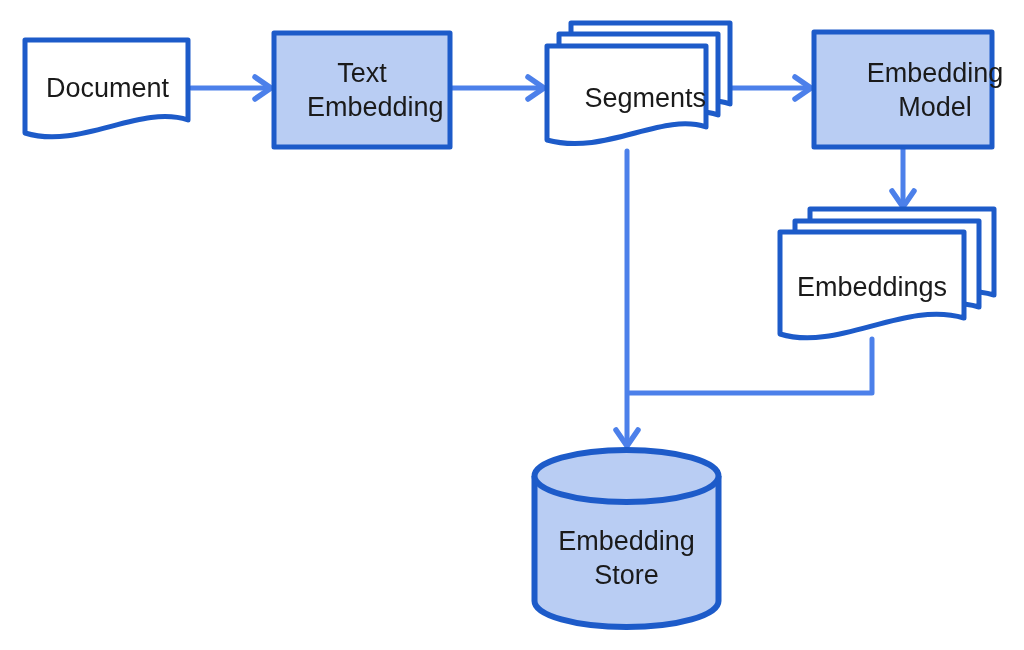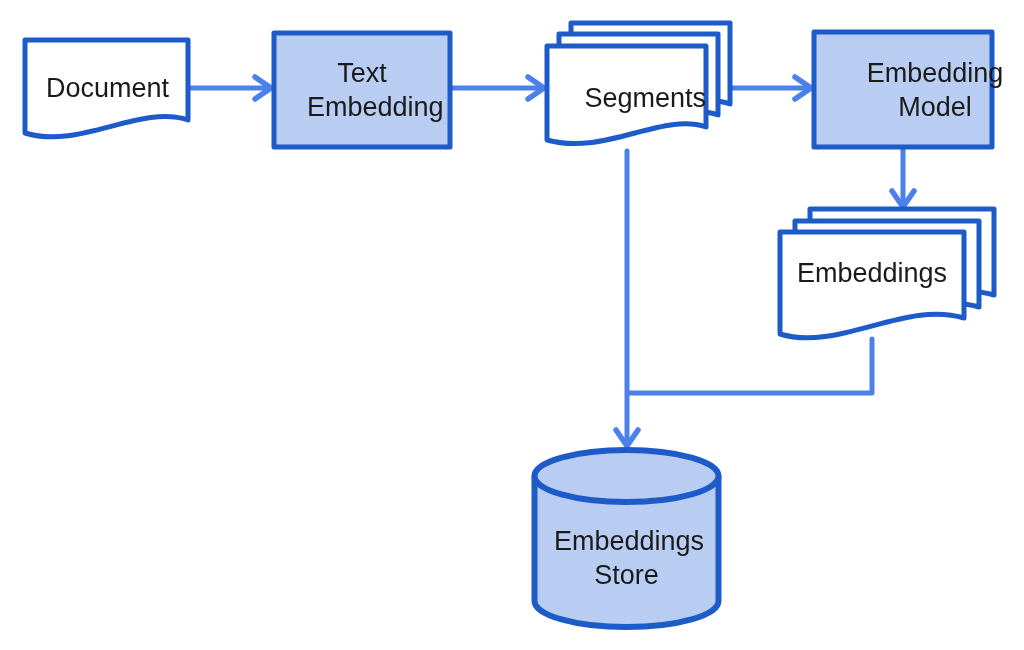--- a/index.html
+++ b/index.html
@@ -125,16 +125,16 @@
   </svg>
 
   <div class="node-label" style="left:27px;  top:71px;  width:161px;">Document</div>
 
   <div class="node-label" style="left:307px; top:56px;  width:110px;">Text Embedding</div>
 
   <div class="node-label" style="left:547px; top:81px;  width:159px;text-align:right;">Segments</div>
 
   <div class="node-label" style="left:863px; top:56px;  width:144px;">Embedding Model</div>
 
-  <div class="node-label" style="left:782px; top:256px; width:180px;">Embeddings</div>
+  <div class="node-label" style="left:782px; top:270px; width:180px;">Embeddings</div>
 
-  <div class="node-label" style="left:554px; top:524px; width:145px;">Embeddings Store</div>
+  <div class="node-label" style="left:554px; top:524px; width:145px;">Embedding Store</div>
 </div>
 
 </body></html>

